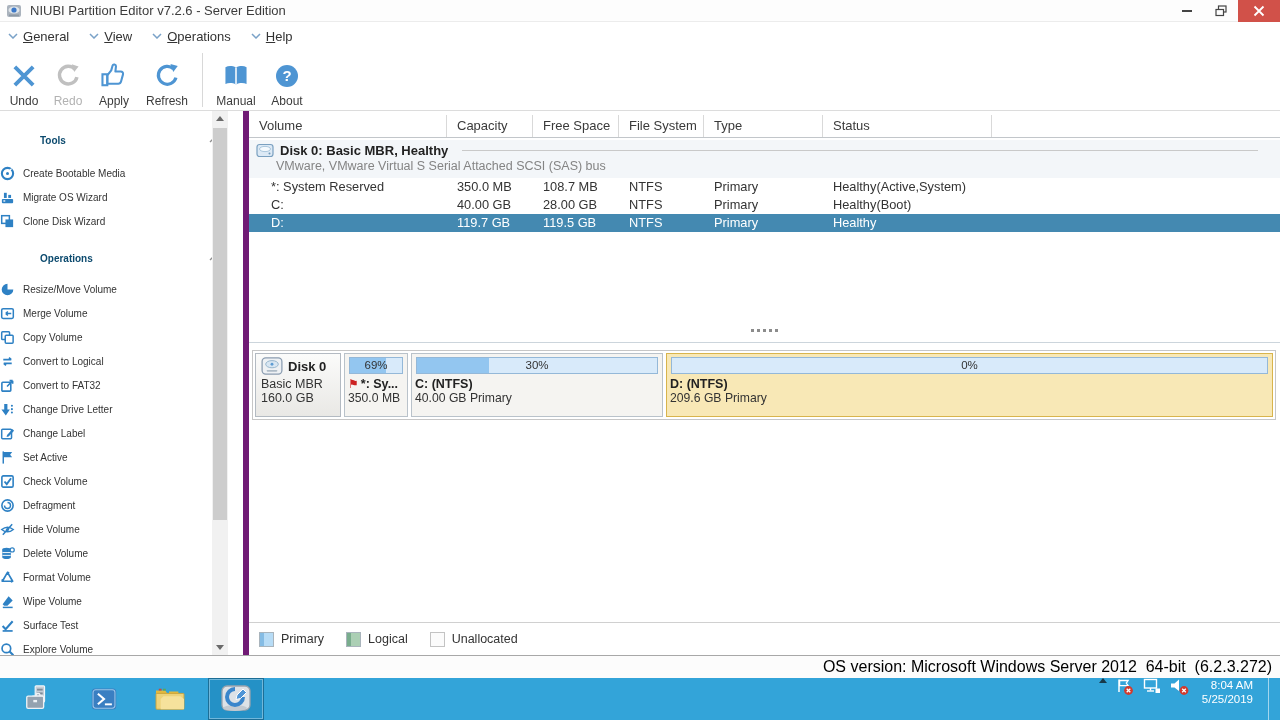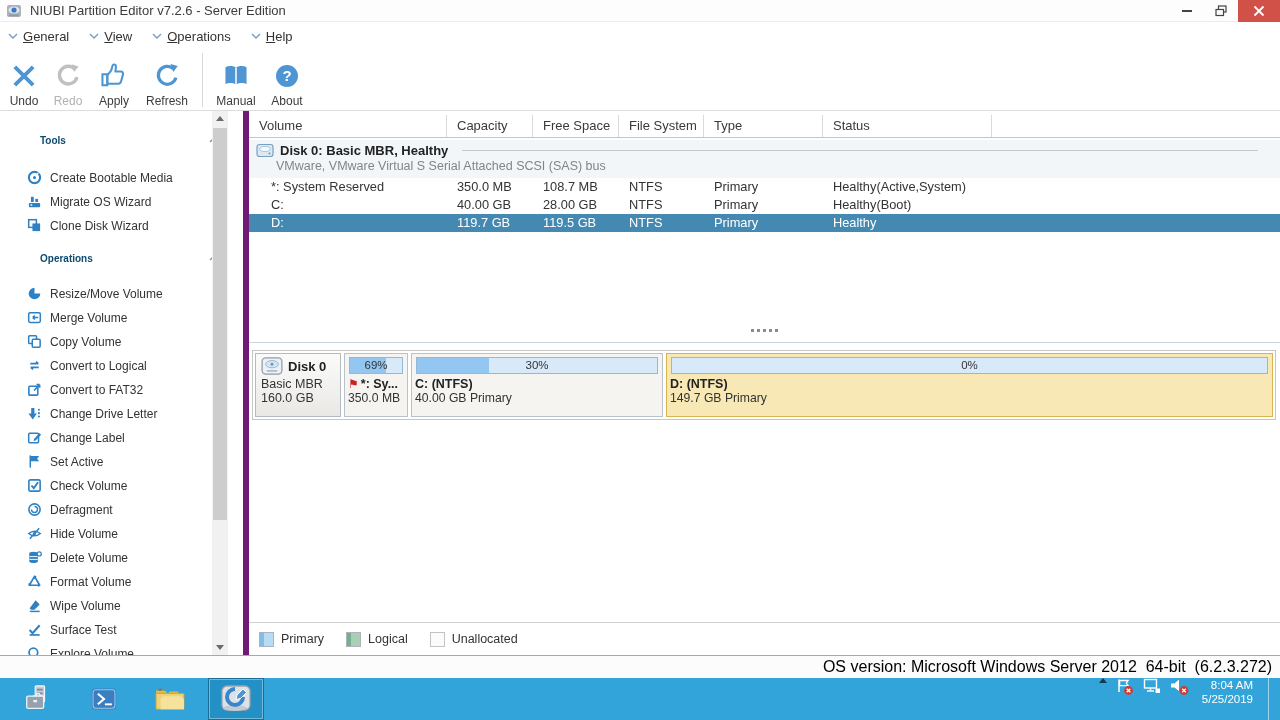--- a/index.html
+++ b/index.html
@@ -35,22 +35,22 @@
 
   
   #content { position:absolute; top:111px; left:0; bottom:65px; right:0; display:flex; }
 
   
   #sidebar { position:relative; width:243px; height:100%; overflow:hidden; background:#fff; }
   .sb-head { display:flex; align-items:center; justify-content:space-between;
     padding:0 24px 0 40px; height:18px; }
   .sb-head .t { font-size:10px; font-weight:bold; color:#0c4a6e; }
   .sb-list { list-style:none; }
-  .sb-item { display:flex; align-items:flex-end; gap:8px; height:24px; padding-left:27px;
-    font-size:12px; color:#333; white-space:nowrap; }
+  .sb-item { display:flex; align-items:center; gap:8px; height:24px; 
+    font-size:10px; color:#333; white-space:nowrap; }
   .sb-item svg { flex:0 0 auto; }
   #sb-scrollbar { position:absolute; top:0; right:15px; width:16px; height:100%; background:#f1f1f1; }
   .sb-arrow { position:absolute; left:0; width:16px; height:15px; display:flex; align-items:center; justify-content:center; }
   .sb-thumb { position:absolute; left:1px; top:17px; width:14px; height:392px; background:#cdcdcd; }
   .tri-up { width:0; height:0; border-left:4px solid transparent; border-right:4px solid transparent; border-bottom:5px solid #6a6a6a; }
   .tri-down { width:0; height:0; border-left:4px solid transparent; border-right:4px solid transparent; border-top:5px solid #6a6a6a; }
 
   
   #main { position:relative; flex:1; border-left:6px solid #701a75; background:#fff; }
   .thead { position:absolute; top:4px; left:0; right:0; height:23px; display:flex;
@@ -642,21 +642,21 @@
             </div>
           <div class="dm-l1">C: (NTFS)</div>
           <div class="dm-l2">40.00 GB Primary</div>
         </div>
         <div class="dm-part dm-p3 selected">
           <div class="dm-bar">
               <div class="dm-fill" style="width: 0%;"></div>
               <div class="dm-pct">0%</div>
             </div>
           <div class="dm-l1">D: (NTFS)</div>
-          <div class="dm-l2">149.7 GB Primary</div>
+          <div class="dm-l2">209.6 GB Primary</div>
         </div>
       </div>
 
       <div class="legend">
         <span class="sw primary"></span>
         <span class="ll">Primary</span>
         <span class="sw logical"></span>
         <span class="ll">Logical</span>
         <span class="sw unalloc"></span>
         <span class="ll">Unallocated</span>

